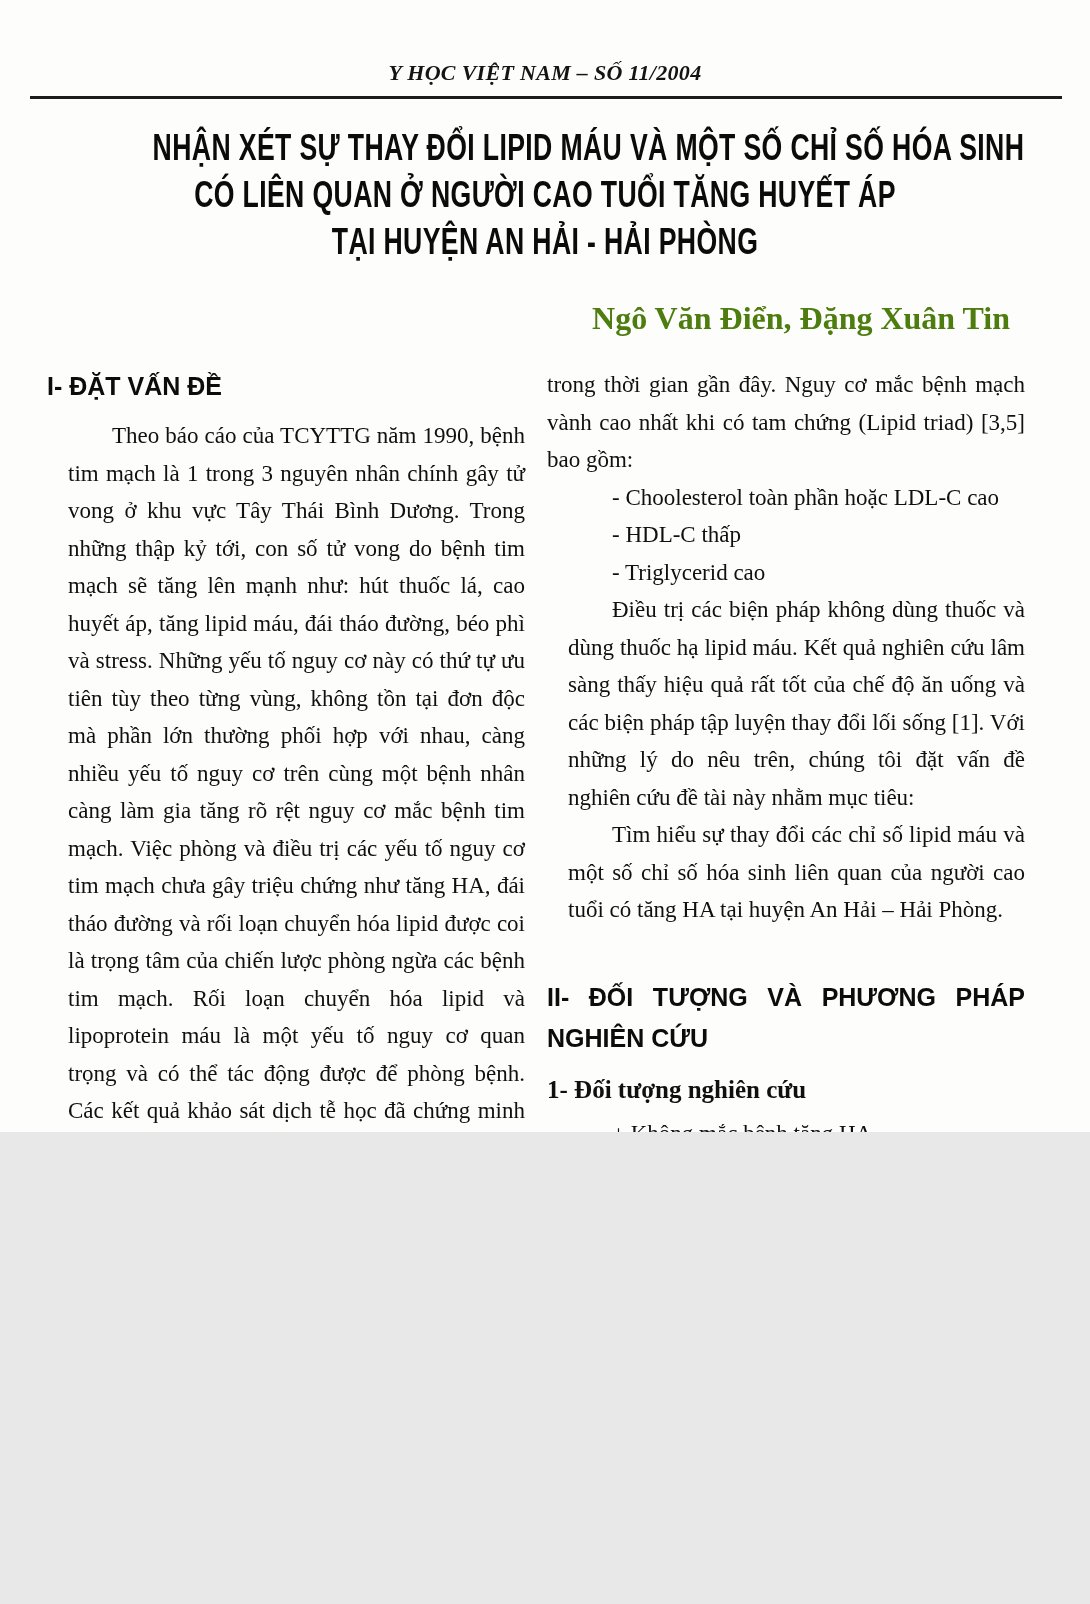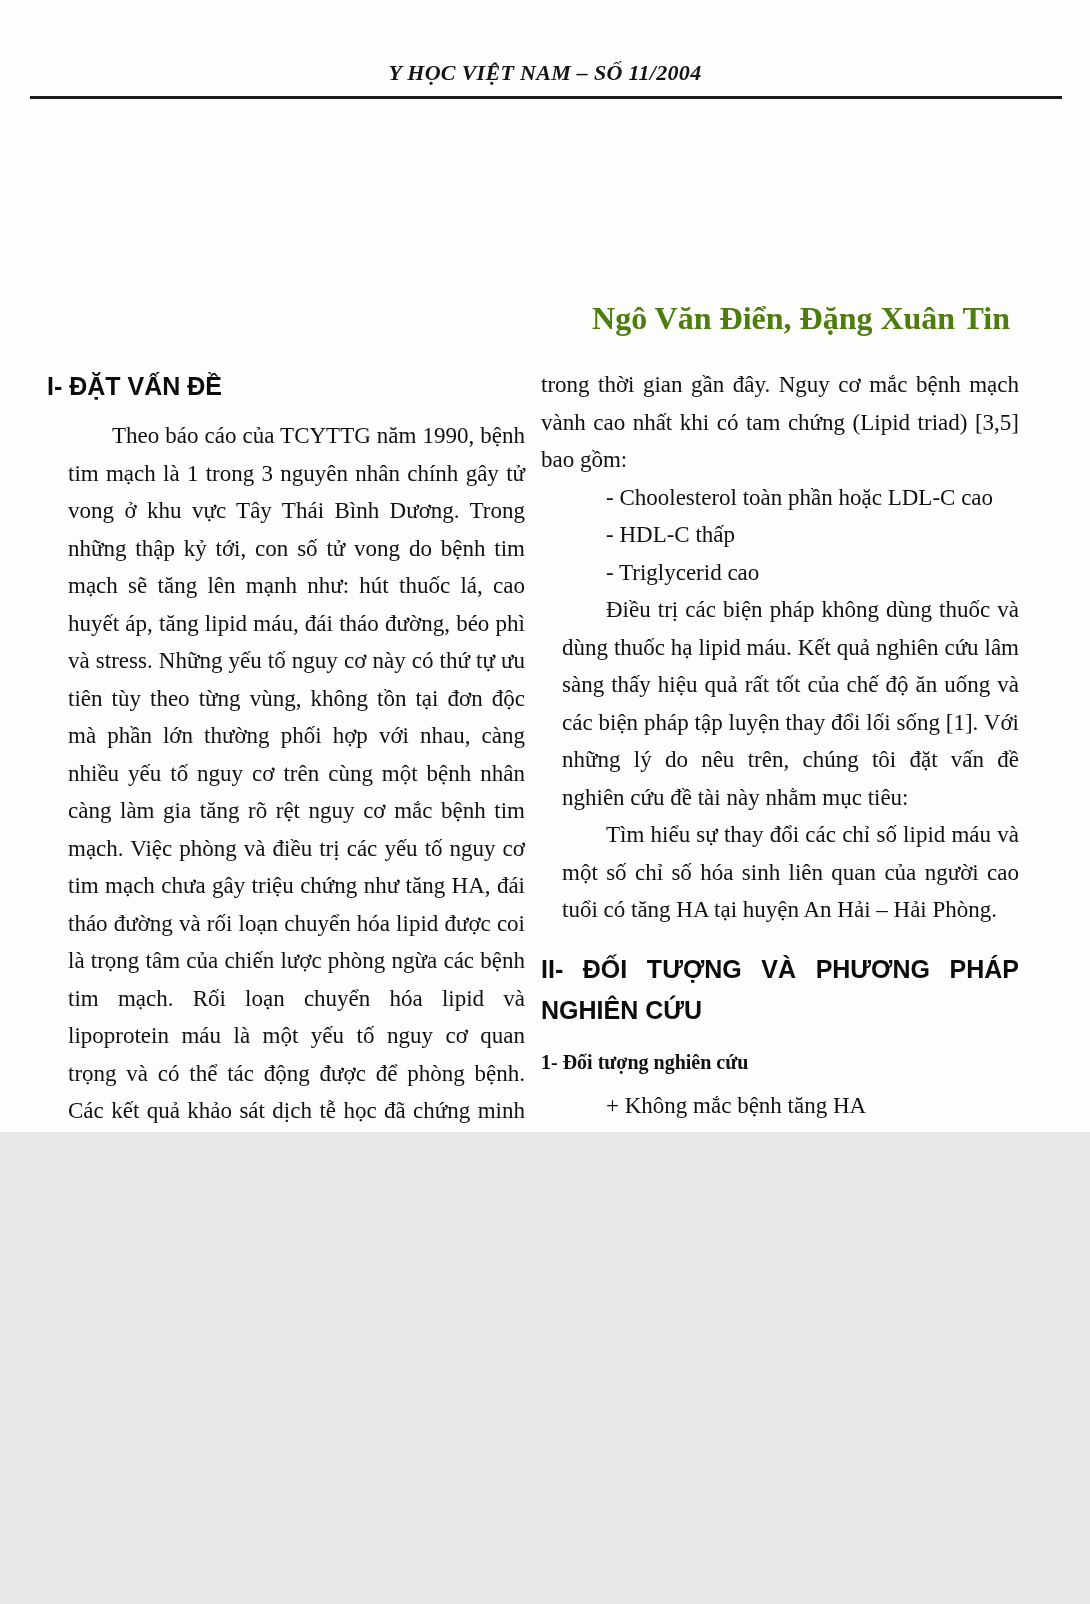--- a/index.html
+++ b/index.html
@@ -37,55 +37,60 @@
     transform-origin:50% 50%;
     letter-spacing:.5px;
   }
   .authors{
     position:absolute;top:300px;right:80px;
     font-weight:bold;font-size:32px;
     color:#4d7c0f;
   }
   .columns{
     position:absolute;top:366px;left:47px;width:986px;
-    display:flex;gap:16px;
+    display:flex;gap:22px;
   }
   .col{width:478px;}
   .body-text{
     font-size:23px;line-height:37.5px;
     text-align:justify;
     margin:0;
   }
   .indent{text-indent:44px;margin-left:21px;}
   .sec-heading{
     font-family:"Liberation Sans", sans-serif;
     font-weight:700;font-size:25px;line-height:41px;
     text-align:justify;
     margin:0 0 10px 0;
     color:#0c0c0c;
   }
-  .sec2-heading{margin-top:20px;margin-bottom:12px;}
+  .sec2-heading{margin-top:48px;margin-bottom:12px;}
   .sub-heading{
-    font-weight:bold;font-size:20px;line-height:38px;
+    font-weight:bold;font-size:25px;line-height:38px;
     margin:2px 0 6px 0;
   }
   .page-number{
     position:absolute;top:1512px;right:55px;
     font-size:28px;color:#0369a1;
   }
 </style>
 </head>
 <body>
 
 <div class="page">
 
   <div class="running-head">Y HỌC VIỆT NAM – SỐ 11/2004</div>
 
   <div class="head-rule"></div>
 
+  <div class="article-title">
+    <div class="title-line">NHẬN XÉT SỰ THAY ĐỔI LIPID MÁU VÀ MỘT SỐ CHỈ SỐ HÓA SINH</div>
+    <div class="title-line">CÓ LIÊN QUAN Ở NGƯỜI CAO TUỔI TĂNG HUYẾT ÁP</div>
+    <div class="title-line">TẠI HUYỆN AN HẢI - HẢI PHÒNG</div>
+  </div>
 
   <div class="authors">Ngô Văn Điển, Đặng Xuân Tin</div>
 
   <div class="columns">
 
     <div class="col">
       <div class="sec-heading">I- ĐẶT VẤN ĐỀ</div>
       <p class="body-text indent">Theo báo cáo của TCYTTG năm 1990, bệnh tim mạch là 1 trong 3 nguyên nhân chính gây tử vong ở khu vực Tây Thái Bình Dương. Trong những thập kỷ tới, con số tử vong do bệnh tim mạch sẽ tăng lên mạnh như: hút thuốc lá, cao huyết áp, tăng lipid máu, đái tháo đường, béo phì và stress. Những yếu tố nguy cơ này có thứ tự ưu tiên tùy theo từng vùng, không tồn tại đơn độc mà phần lớn thường phối hợp với nhau, càng nhiều yếu tố nguy cơ trên cùng một bệnh nhân càng làm gia tăng rõ rệt nguy cơ mắc bệnh tim mạch. Việc phòng và điều trị các yếu tố nguy cơ tim mạch chưa gây triệu chứng như tăng HA, đái tháo đường và rối loạn chuyển hóa lipid được coi là trọng tâm của chiến lược phòng ngừa các bệnh tim mạch. Rối loạn chuyển hóa lipid và lipoprotein máu là một yếu tố nguy cơ quan trọng và có thể tác động được để phòng bệnh. Các kết quả khảo sát dịch tễ học đã chứng minh nguy cơ mắc bệnh động mạch vành gia tăng liên quan không chỉ với sự gia tăng cholesterol toàn phần (CT) và Triglycerid (TG) mà còn liên quan chặt chẽ đến sự biến đổi các lipoprotein trong máu. Lypoprotein tỷ trọng thấp (LDL-C) có vai trò quan trọng nhất trong quá trình gây vữa xơ động mạch. Lipoprotein tỷ trọng cao (HDL-C) với đặc tính “Chống xơ vữa” được chú ý nhiều hơn</p>
     </div>
 

